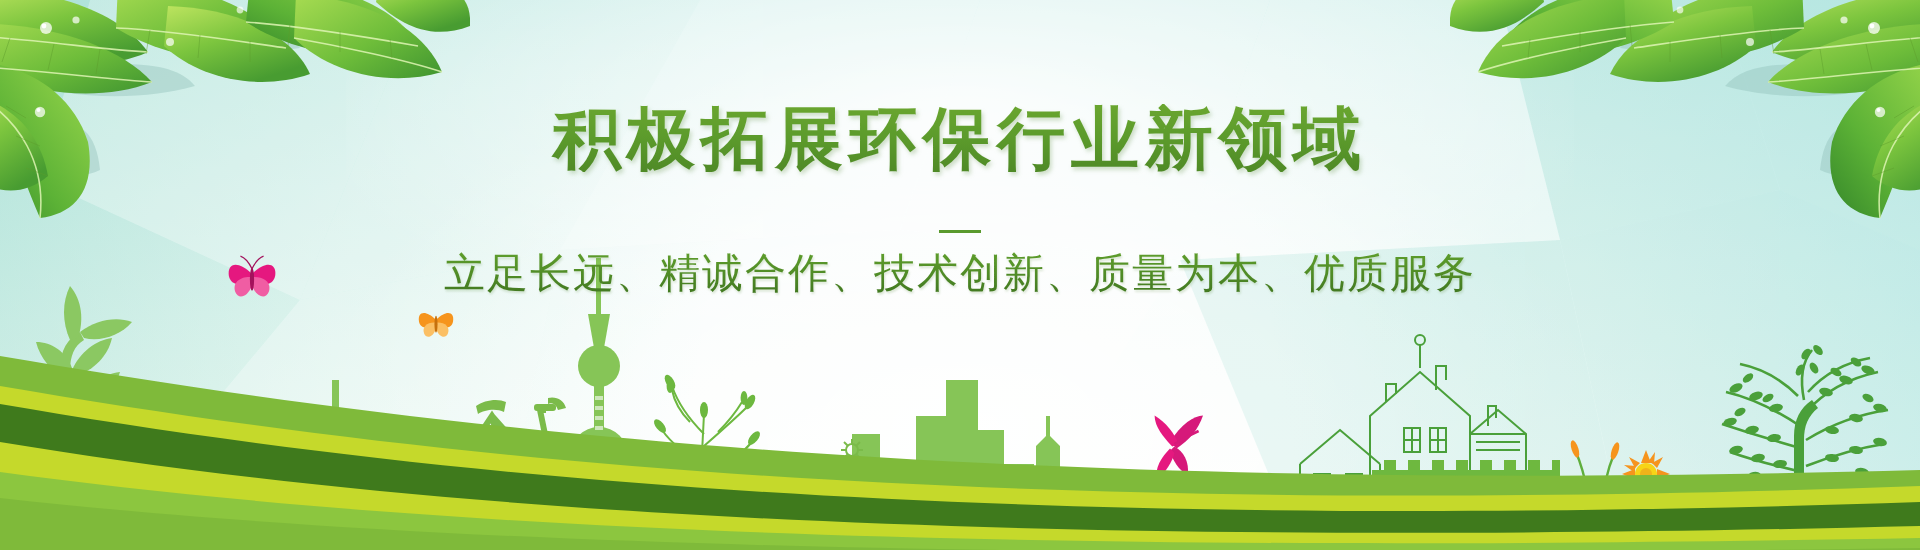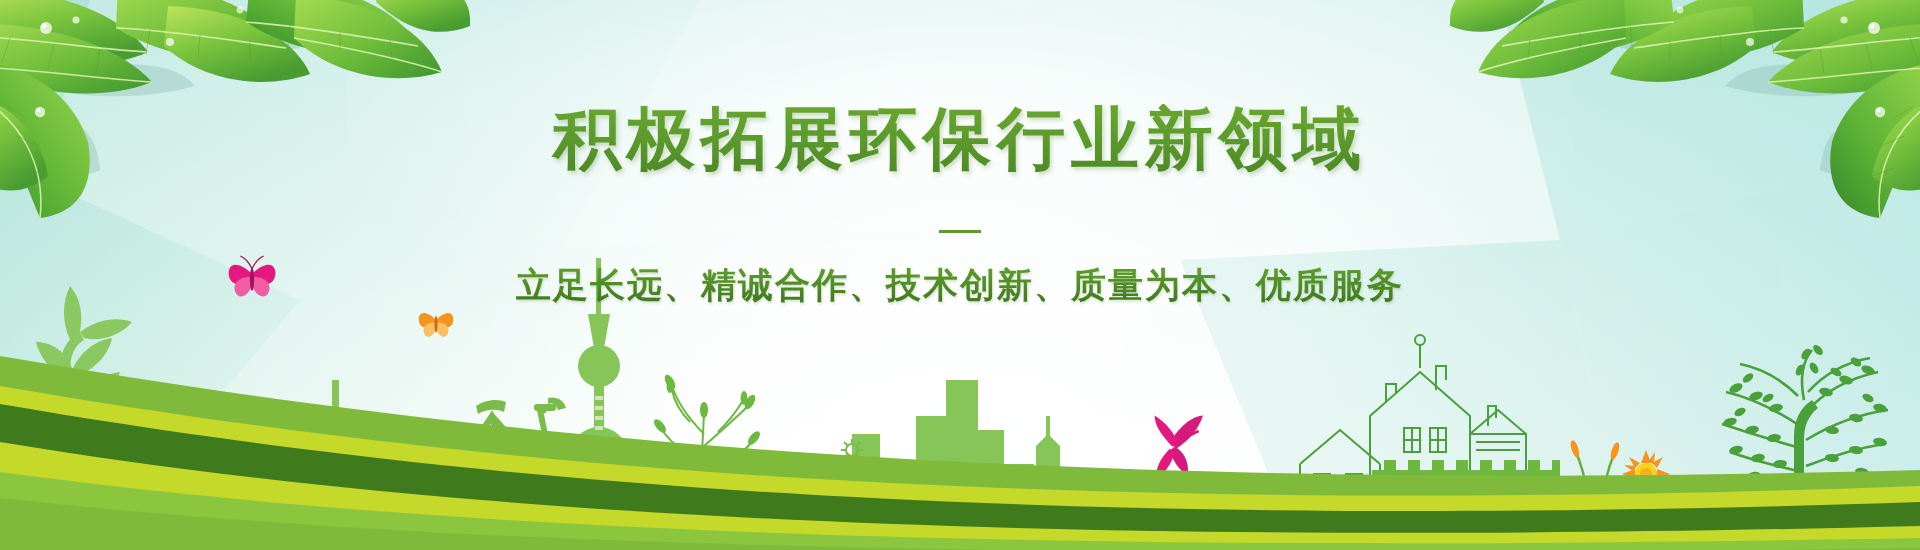--- a/index.html
+++ b/index.html
@@ -77,23 +77,23 @@
     color:#5e9f30;
     white-space:nowrap;
   }
   .divider{
     position:absolute; left:50%; top:230px;
     transform:translateX(-50%);
     width:42px; height:3px;
     background:#5a9a2e;
   }
   .slogan{
-    position:absolute; left:0; top:265px; width:1920px;
+    position:absolute; left:0; top:250px; width:1920px;
     font-family:"DejaVu Serif","Liberation Serif",serif;
-    font-size:35px; font-weight:700;
+    font-size:41px; font-weight:400;
     letter-spacing:2px;
     line-height:1.15;
     color:#4f8a26;
     background:linear-gradient(180deg,#5f9f2c 0%,#4f8a26 55%,#3f7520 100%);
     -webkit-background-clip:text; background-clip:text;
     -webkit-text-fill-color:transparent;
     filter:drop-shadow(1px 2px 1px rgba(90,140,60,0.22));
   }
 </style>
 </head>

